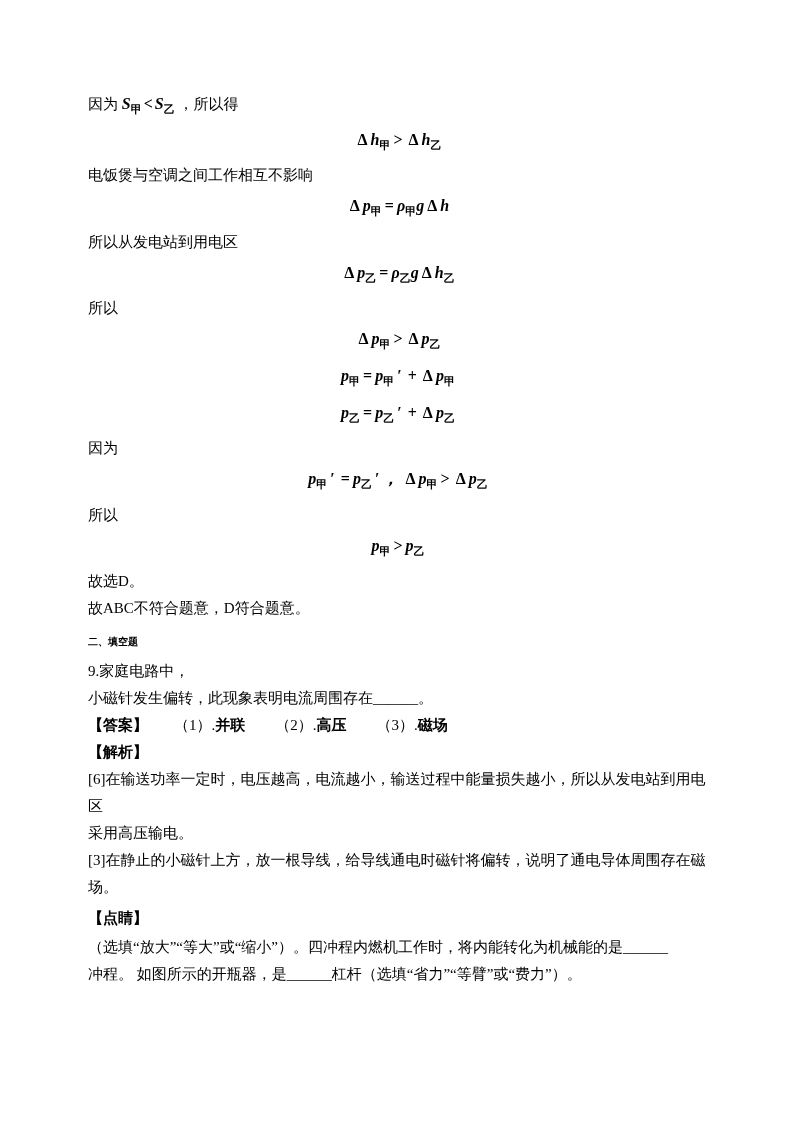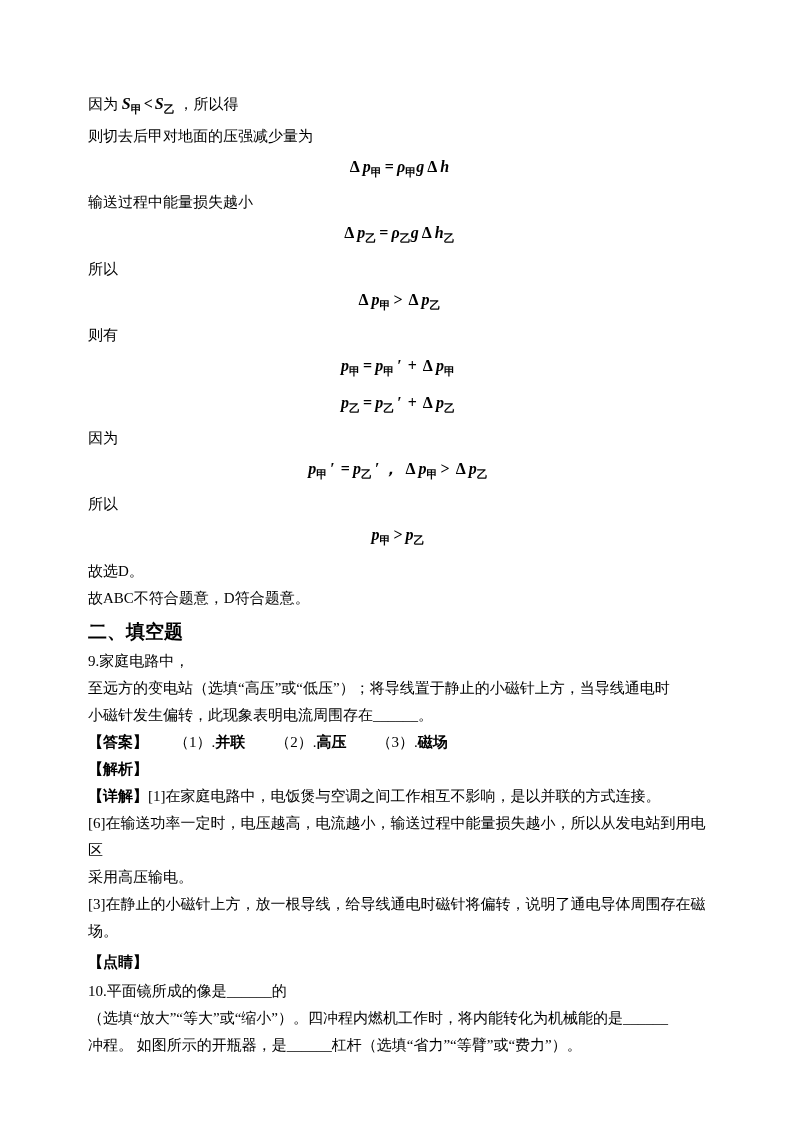--- a/index.html
+++ b/index.html
@@ -69,21 +69,21 @@
     vertical-align: sub;
     font-style: normal;
     font-weight: bold;
   }
   .inline-eq .op {
     font-style: normal;
     font-weight: bold;
     padding: 0 2px;
   }
   .section-head {
-    font-size: 19px;
+    font-size: 10px;
     font-weight: bold;
     line-height: 28px;
     margin: 6px 0 0 0;
     border-bottom: 0;
   }
   .bold {
     font-weight: bold;
     margin-top: 29px;
   }
   .tag {
@@ -98,40 +98,42 @@
   .q-block { margin-top: 2px; }
 </style>
 </head>
 <body>
 
 <div class="page">
   <div class="content">
 
     <p class="line">因为 <span class="inline-eq"><i>S</i><span class="sub">甲</span><span class="op">&lt;</span><i>S</i><span class="sub">乙</span></span> ，所以得</p>
 
+    <p class="eq">
+      <span class="op">Δ</span><i>h</i><span class="sub">甲</span><span class="op">&gt;</span><span class="op">Δ</span><i>h</i><span class="sub">乙</span>
+    </p>
 
-    <p class="line">则切去后甲对地面的压强减少量为</p>
+    <p class="line">电饭煲与空调之间工作相互不影响</p>
 
     <p class="eq">
       <span class="op">Δ</span><i>p</i><span class="sub">甲</span><span class="op">=</span><span class="rho">ρ</span><span class="sub">甲</span><i>g</i><span class="op">Δ</span><i>h</i>
     </p>
 
-    <p class="line">输送过程中能量损失越小</p>
+    <p class="line">所以从发电站到用电区</p>
 
     <p class="eq">
       <span class="op">Δ</span><i>p</i><span class="sub">乙</span><span class="op">=</span><span class="rho">ρ</span><span class="sub">乙</span><i>g</i><span class="op">Δ</span><i>h</i><span class="sub">乙</span>
     </p>
 
     <p class="line">所以</p>
 
     <p class="eq">
       <span class="op">Δ</span><i>p</i><span class="sub">甲</span><span class="op">&gt;</span><span class="op">Δ</span><i>p</i><span class="sub">乙</span>
     </p>
 
-    <p class="line">则有</p>
 
     <p class="eq">
       <i>p</i><span class="sub">甲</span><span class="op">=</span><i>p</i><span class="sub">甲</span><span class="op">′</span><span class="op">+</span><span class="op">Δ</span><i>p</i><span class="sub">甲</span>
     </p>
 
     <p class="eq">
       <i>p</i><span class="sub">乙</span><span class="op">=</span><i>p</i><span class="sub">乙</span><span class="op">′</span><span class="op">+</span><span class="op">Δ</span><i>p</i><span class="sub">乙</span>
     </p>
 
     <p class="line">因为</p>
@@ -146,34 +148,31 @@
       <i>p</i><span class="sub">甲</span><span class="op">&gt;</span><i>p</i><span class="sub">乙</span>
     </p>
 
     <p class="line">故选D。</p>
     <p class="line">故ABC不符合题意，D符合题意。</p>
 
     <p class="section-head">二、填空题</p>
 
     <div class="q-block">
       <p class="line">9.家庭电路中，</p>
-      <p class="line">至远方的变电站（选填“高压”或“低压”）；将导线置于静止的小磁针上方，当导线通电时</p>
       <p class="line">小磁针发生偏转，此现象表明电流周围存在______。</p>
 
       <p class="ans-line"><span class="tag">【答案】</span><span style="display:inline-block;width:26px"></span><span>（1）.</span><span class="bold">并联</span><span style="display:inline-block;width:30px"></span><span>（2）.</span><span class="bold">高压</span><span style="display:inline-block;width:30px"></span><span>（3）.</span><span class="bold">磁场</span></p>
 
       <p class="ans-line tag">【解析】</p>
-      <p class="ans-line"><span class="tag">【详解】</span><span>[1]在家庭电路中，电饭煲与空调之间工作相互不影响，是以并联的方式连接。</span></p>
       <p class="ans-line">[6]在输送功率一定时，电压越高，电流越小，输送过程中能量损失越小，所以从发电站到用电区</p>
       <p class="ans-line">采用高压输电。</p>
       <p class="ans-line">[3]在静止的小磁针上方，放一根导线，给导线通电时磁针将偏转，说明了通电导体周围存在磁场。</p>
       <div class="spacer-sm"></div>
       <p class="ans-line tag">【点睛】</p>
     </div>
 
     <div class="q-block">
-      <p class="line">10.平面镜所成的像是______的</p>
       <p class="line">（选填“放大”“等大”或“缩小”）。四冲程内燃机工作时，将内能转化为机械能的是______</p>
       <p class="line">冲程。 如图所示的开瓶器，是______杠杆（选填“省力”“等臂”或“费力”）。</p>
     </div>
 
   </div>
 </div>
 
 </body></html>

